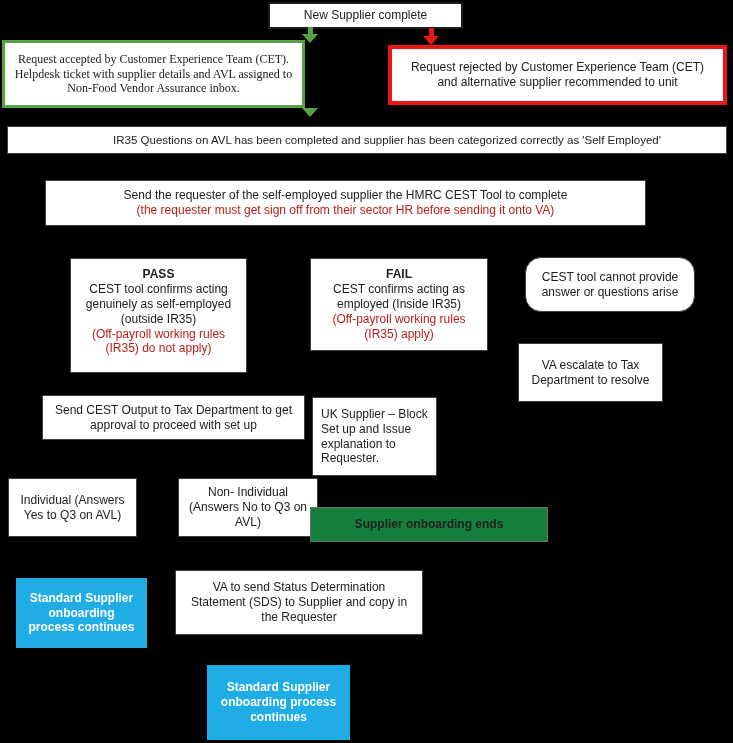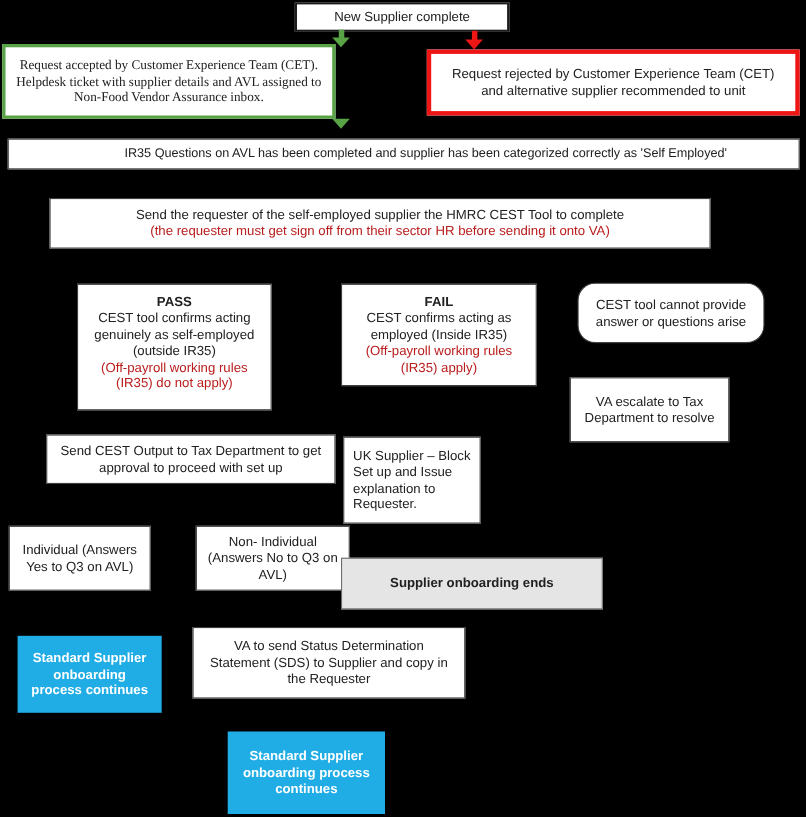--- a/index.html
+++ b/index.html
@@ -22,21 +22,21 @@
   .n-ir35       { left:7px;   top:126px; width:720px; height:28px; font-size:11.5px;padding-left:48px; }
   .n-cesttool   { left:45px;  top:180px; width:601px; height:46px; }
   .n-pass       { left:70px;  top:258px; width:177px; height:115px; align-items:flex-start; padding-top:8px; }
   .n-fail       { left:310px; top:258px; width:178px; height:93px; align-items:flex-start; padding-top:8px; }
   .n-noanswer   { left:525px; top:257px; width:170px; height:55px;border-radius:16px; }
   .n-escalate   { left:518px; top:343px; width:145px; height:59px; }
   .n-output     { left:42px;  top:395px; width:263px; height:45px; }
   .n-uk         { left:312px; top:397px; width:125px; height:79px; text-align:left; justify-content:flex-start; }
   .n-individual { left:8px;   top:478px; width:129px; height:59px; }
   .n-nonindiv   { left:178px; top:478px; width:140px; height:59px; }
-  .n-ends       { left:310px; top:507px; width:238px; height:47px; background:#e5e5e5; border:1px solid #6e6e6e; font-weight:bold; }
+  .n-ends       { left:310px; top:507px; width:238px; height:35px; background:#15803d; border:1px solid #6e6e6e; font-weight:bold; }
   .n-blueleft   { left:16px;  top:578px; width:131px; height:70px; background:#20ace5; border:none; color:#ffffff; font-weight:bold; }
   .n-sds        { left:175px; top:570px; width:248px; height:65px; }
   .n-bluebottom { left:207px; top:665px; width:143px; height:75px; background:#20ace5; border:none; color:#ffffff; font-weight:bold; }
   
   .astem { position:absolute; width:5px; }
   .ahead { position:absolute; width:0; height:0;
            border-left:8px solid transparent; border-right:8px solid transparent; }
   .g { background:#57a345; }
   .gh { border-top:9px solid #57a345; }
   .r { background:#ee1515; }

